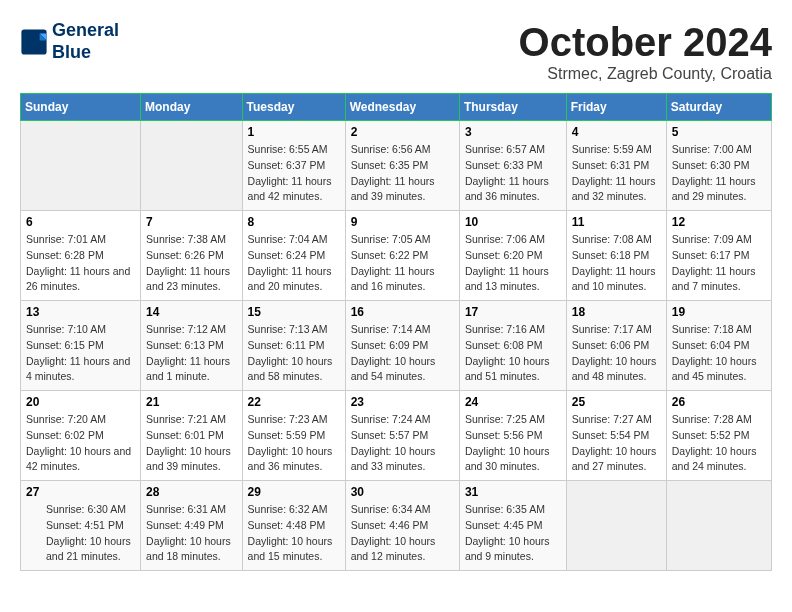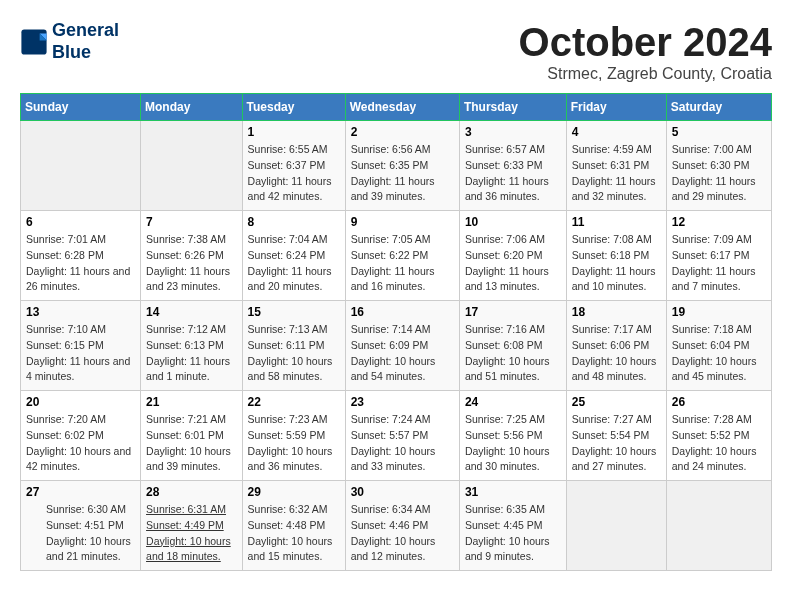--- a/index.html
+++ b/index.html
@@ -133,21 +133,21 @@
 Daylight: 11 hours and 39 minutes.</div>
         </td>
         <td>
           <span class="day-num">3</span>
           <div class="day-info" style="white-space: pre-line;">Sunrise: 6:57 AM
 Sunset: 6:33 PM
 Daylight: 11 hours and 36 minutes.</div>
         </td>
         <td>
           <span class="day-num">4</span>
-          <div class="day-info" style="white-space: pre-line;">Sunrise: 4:59 AM
+          <div class="day-info" style="white-space: pre-line;">Sunrise: 5:59 AM
 Sunset: 6:31 PM
 Daylight: 11 hours and 32 minutes.</div>
         </td>
         <td>
           <span class="day-num">5</span>
           <div class="day-info" style="white-space: pre-line;">Sunrise: 7:00 AM
 Sunset: 6:30 PM
 Daylight: 11 hours and 29 minutes.</div>
         </td>
       </tr>
@@ -285,21 +285,21 @@
       </tr>
       <tr>
         <td>
           <span class="day-num">27</span>
           <div class="day-info" style="white-space: pre-line; margin-left: 20px;">Sunrise: 6:30 AM
 Sunset: 4:51 PM
 Daylight: 10 hours and 21 minutes.</div>
         </td>
         <td>
           <span class="day-num">28</span>
-          <div class="day-info" style="white-space: pre-line; text-decoration: underline;">Sunrise: 6:31 AM
+          <div class="day-info" style="white-space: pre-line;">Sunrise: 6:31 AM
 Sunset: 4:49 PM
 Daylight: 10 hours and 18 minutes.</div>
         </td>
         <td>
           <span class="day-num">29</span>
           <div class="day-info" style="white-space: pre-line;">Sunrise: 6:32 AM
 Sunset: 4:48 PM
 Daylight: 10 hours and 15 minutes.</div>
         </td>
         <td>

